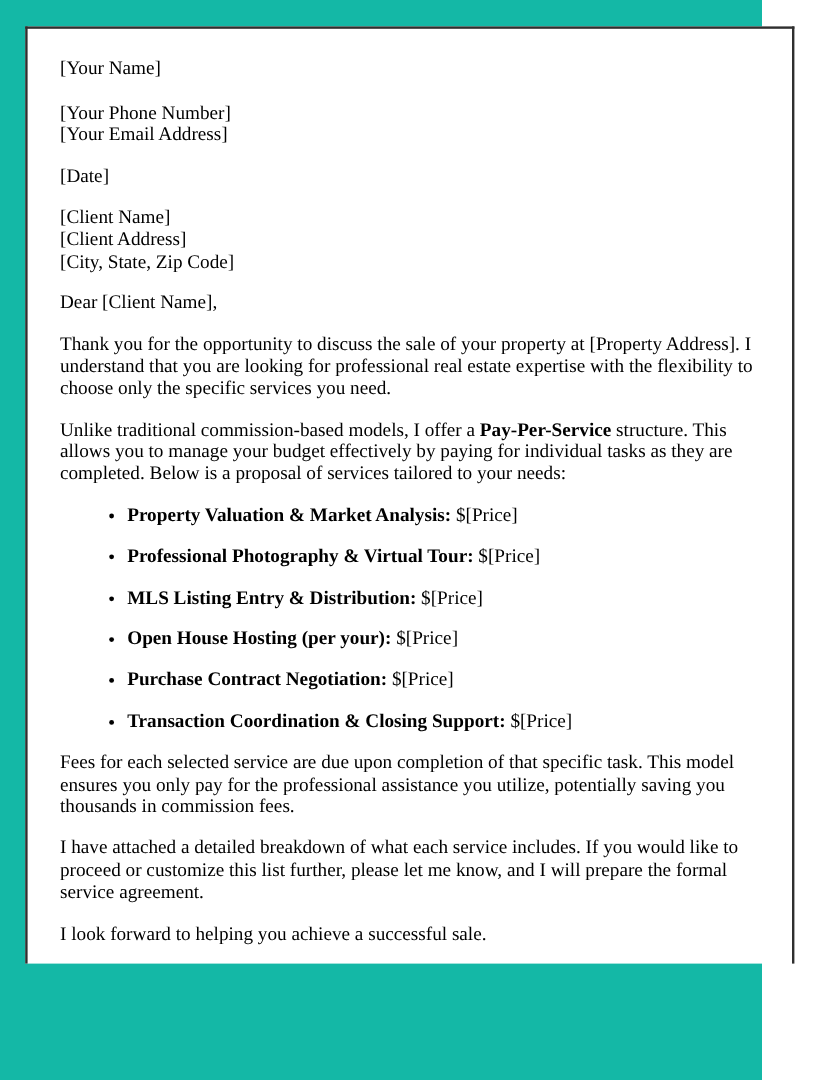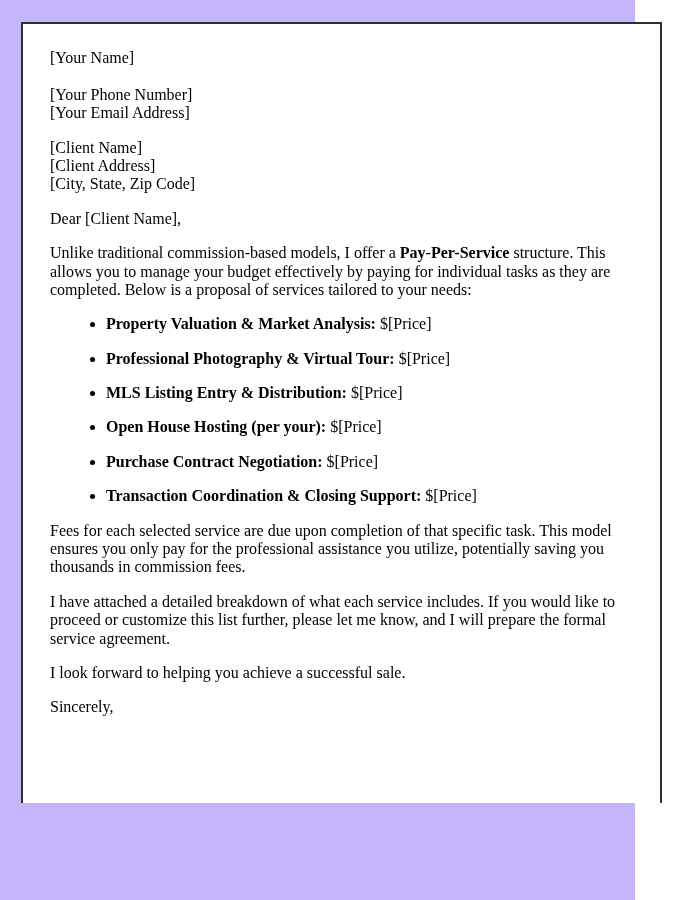--- a/index.html
+++ b/index.html
@@ -7,21 +7,21 @@
     padding: 0;
     background: #ffffff;
     width: 700px;
     height: 900px;
     overflow: hidden;
   }
   .page {
     position: relative;
     width: 635px;
     height: 900px;
-    background: #c4b5fd;
+    background: #14b8a6;
     font-family: "Liberation Serif", "DejaVu Serif", serif;
     color: #000000;
   }
   .letter-frame {
     position: absolute;
     left: 21px;
     top: 22px;
     width: 641px;
     height: 781px;
     box-sizing: border-box;
@@ -57,30 +57,32 @@
 <div class="page">
   <div class="letter-frame">
 
     <p>
       <span>[Your Name]</span><br>
       <br>
       <span>[Your Phone Number]</span><br>
       <span>[Your Email Address]</span>
     </p>
 
+    <p>[Date]</p>
 
     <p>
       <span>[Client Name]</span><br>
       <span>[Client Address]</span><br>
       <span>[City, State, Zip Code]</span>
     </p>
 
 
     <p>Dear [Client Name],</p>
 
+    <p>Thank you for the opportunity to discuss the sale of your property at [Property Address]. I understand that you are looking for professional real estate expertise with the flexibility to choose only the specific services you need.</p>
 
     <p><span>Unlike traditional commission-based models, I offer a </span><b>Pay-Per-Service</b><span> structure. This allows you to manage your budget effectively by paying for individual tasks as they are completed. Below is a proposal of services tailored to your needs:</span></p>
 
     <ul>
       <li><b>Property Valuation &amp; Market Analysis:</b><span> $[Price]</span></li>
       <li><b>Professional Photography &amp; Virtual Tour:</b><span> $[Price]</span></li>
       <li><b>MLS Listing Entry &amp; Distribution:</b><span> $[Price]</span></li>
       <li><b>Open House Hosting (per your):</b><span> $[Price]</span></li>
       <li><b>Purchase Contract Negotiation:</b><span> $[Price]</span></li>
       <li><b>Transaction Coordination &amp; Closing Support:</b><span> $[Price]</span></li>

